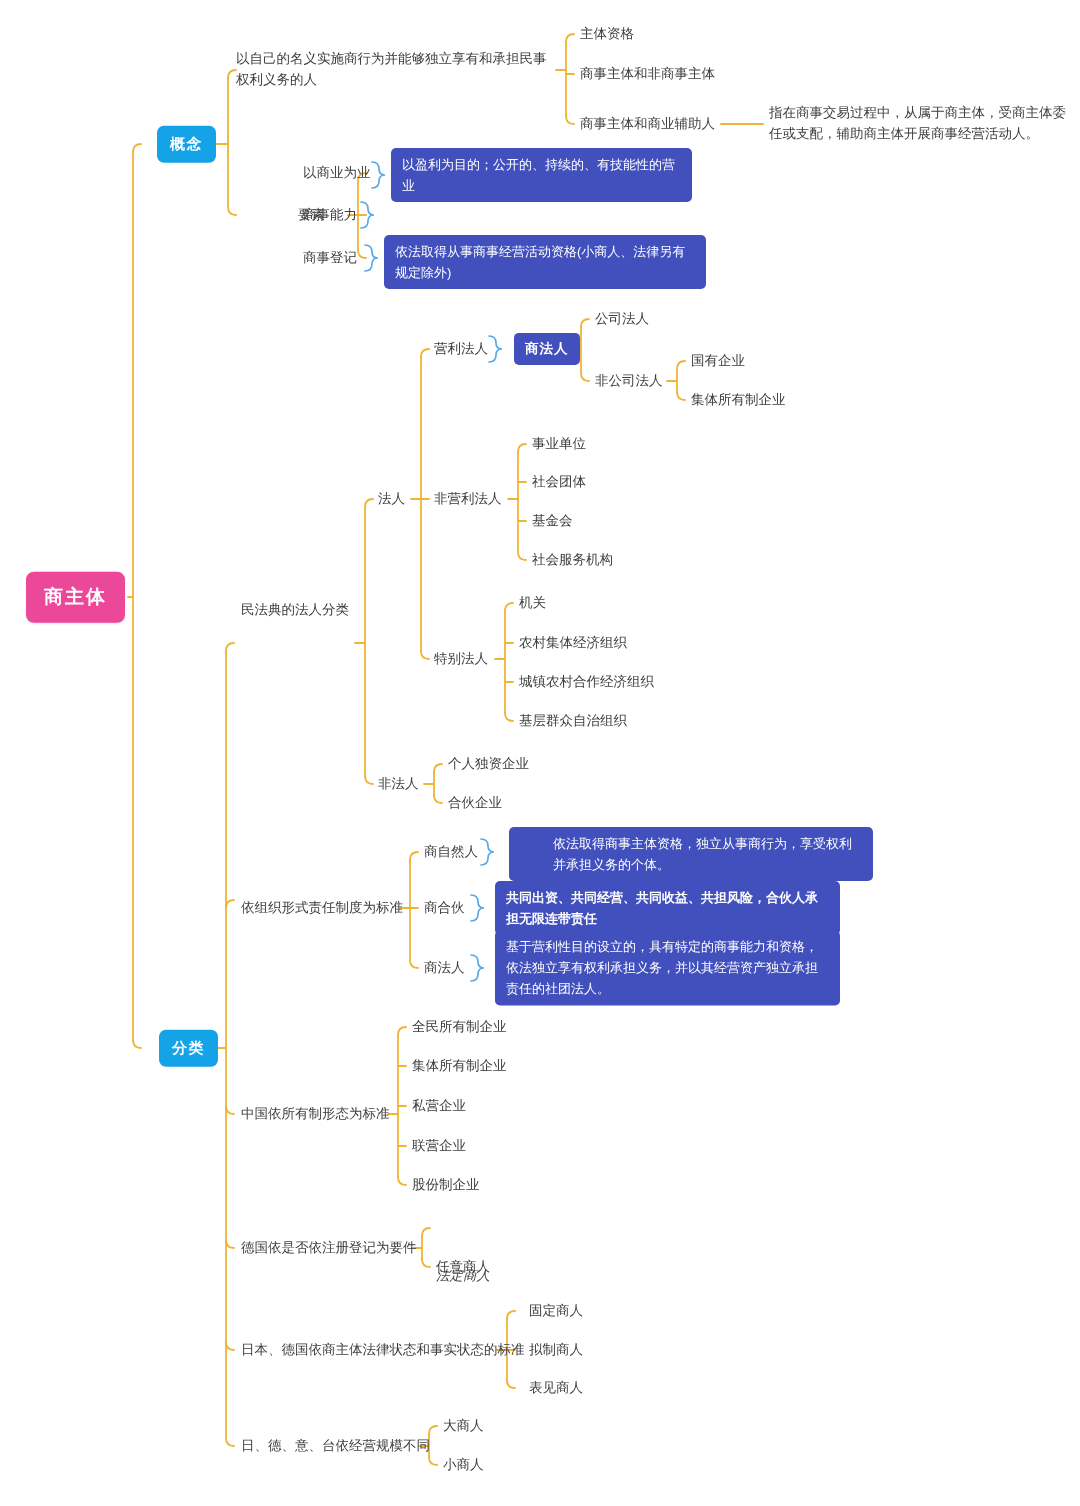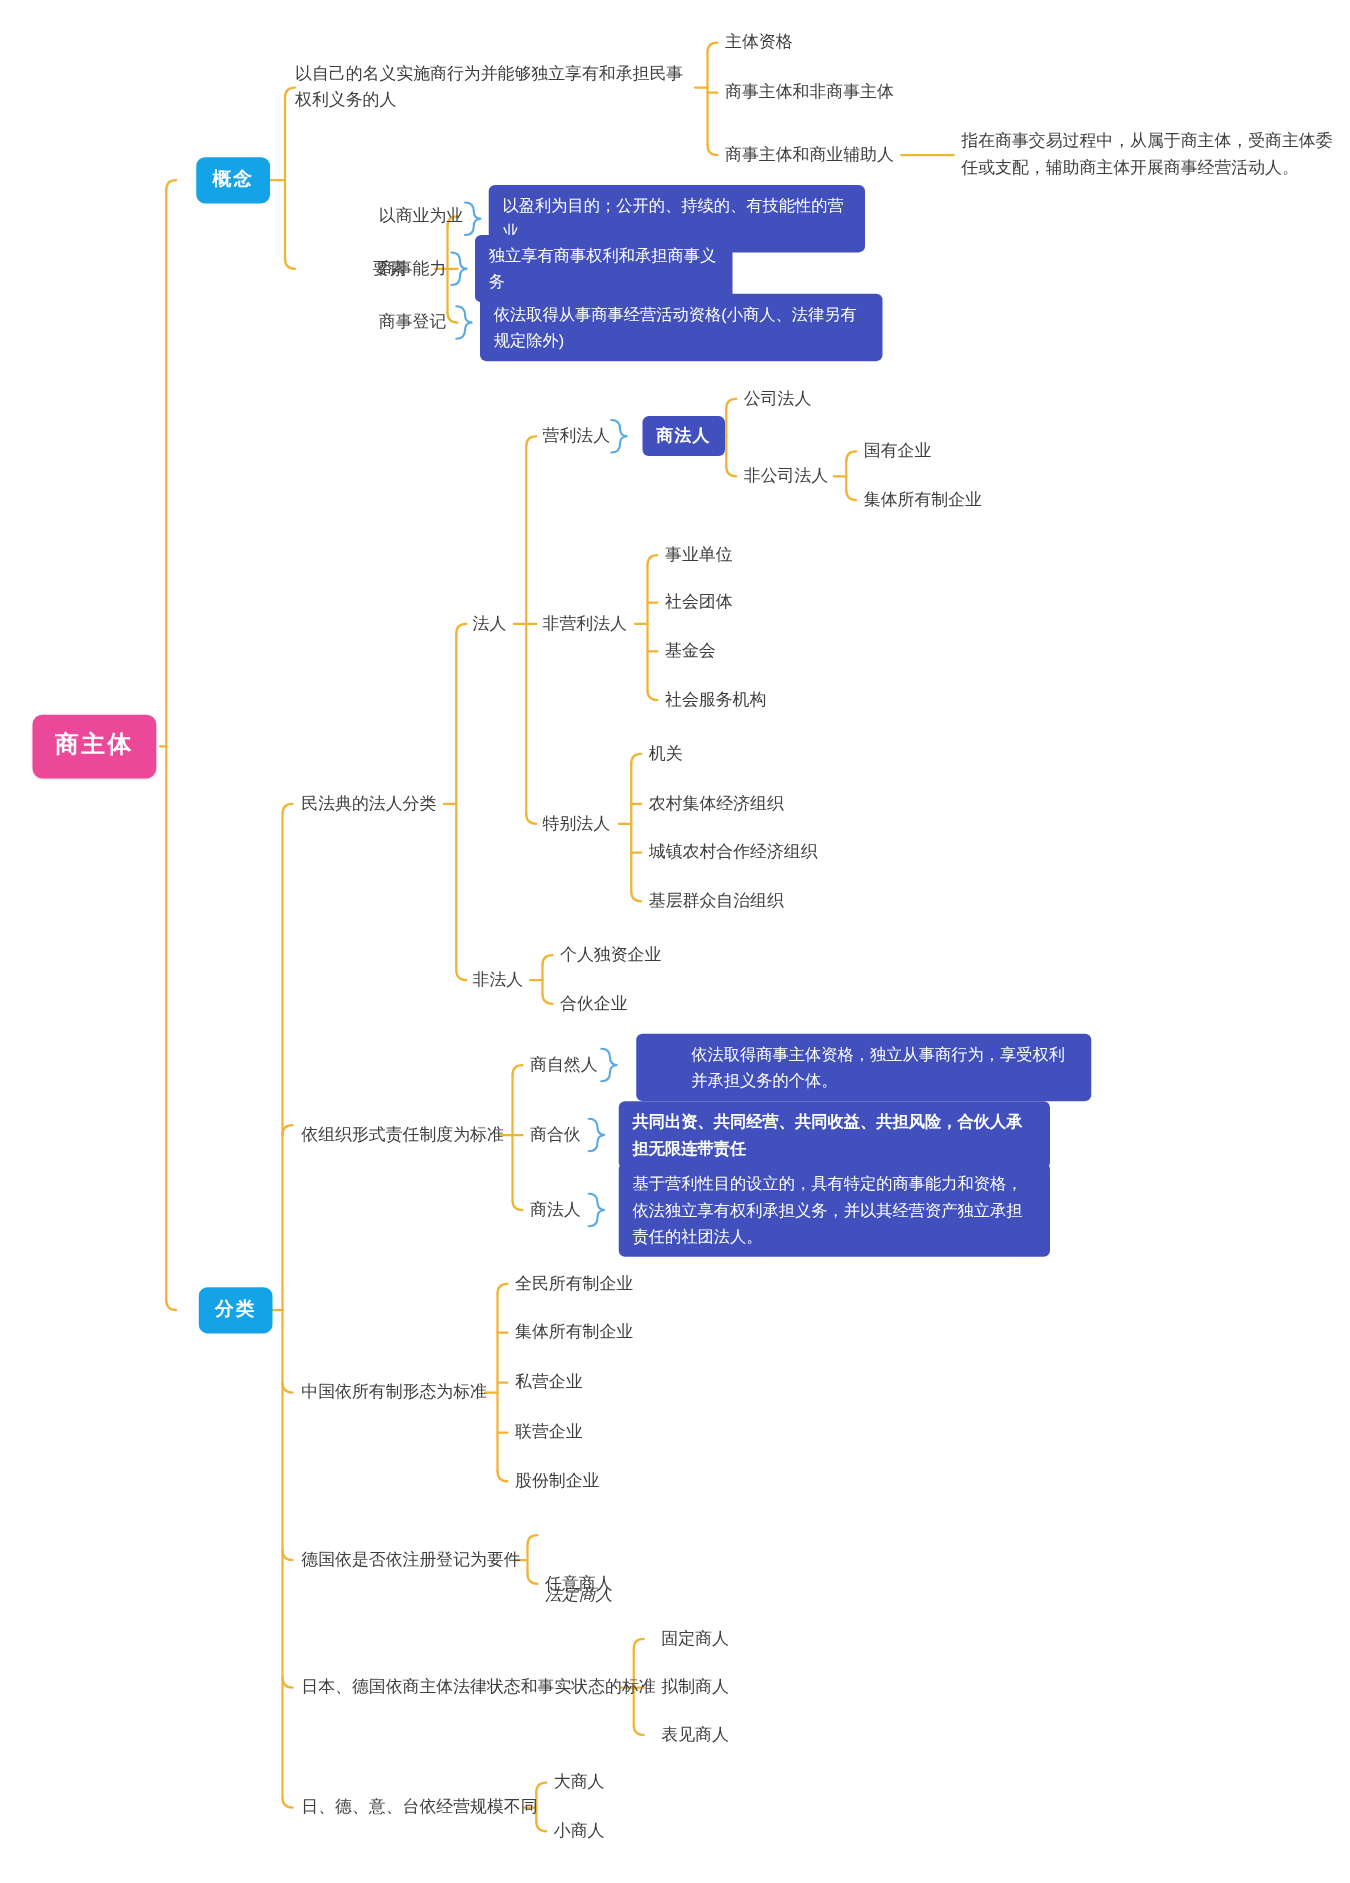--- a/index.html
+++ b/index.html
@@ -222,28 +222,27 @@
   <div class="node txt" style="left:580px; top:74px;">商事主体和非商事主体</div>
   <div class="node txt" style="left:580px; top:124px;">商事主体和商业辅助人</div>
   <div class="node txt multi" style="left:769px; top:124px; width:300px;">指在商事交易过程中，从属于商主体，受商主体委任或支配，辅助商主体开展商事经营活动人。</div>
 
   <div class="node txt" style="left:298px; top:215px;">要素</div>
 
   <div class="node txt" style="left:303px; top:173px;">以商业为业</div>
   <div class="node note" style="left:391px; top:175px; width:279px;">以盈利为目的；公开的、持续的、有技能性的营业</div>
 
   <div class="node txt" style="left:303px; top:215px;">商事能力</div>
-  <div class="node note" style="left:380px; top:215px; width:184px;">独立享有商事权利和承担商事义务</div>
 
   <div class="node txt" style="left:303px; top:258px;">商事登记</div>
   <div class="node note" style="left:384px; top:262px; width:300px;">依法取得从事商事经营活动资格(小商人、法律另有规定除外)</div>
 
   <div class="node pill" style="left:159px; top:1048px;">分类</div>
 
-  <div class="node txt" style="left:241px; top:643px;">民法典的法人分类</div>
+  <div class="node txt" style="left:241px; top:610px;">民法典的法人分类</div>
 
   <div class="node txt" style="left:378px; top:499px;">法人</div>
 
   <div class="node txt" style="left:434px; top:349px;">营利法人</div>
   <div class="node chip" style="left:514px; top:349px;">商法人</div>
   <div class="node txt" style="left:595px; top:319px;">公司法人</div>
   <div class="node txt" style="left:595px; top:381px;">非公司法人</div>
   <div class="node txt" style="left:691px; top:361px;">国有企业</div>
   <div class="node txt" style="left:691px; top:400px;">集体所有制企业</div>
 

